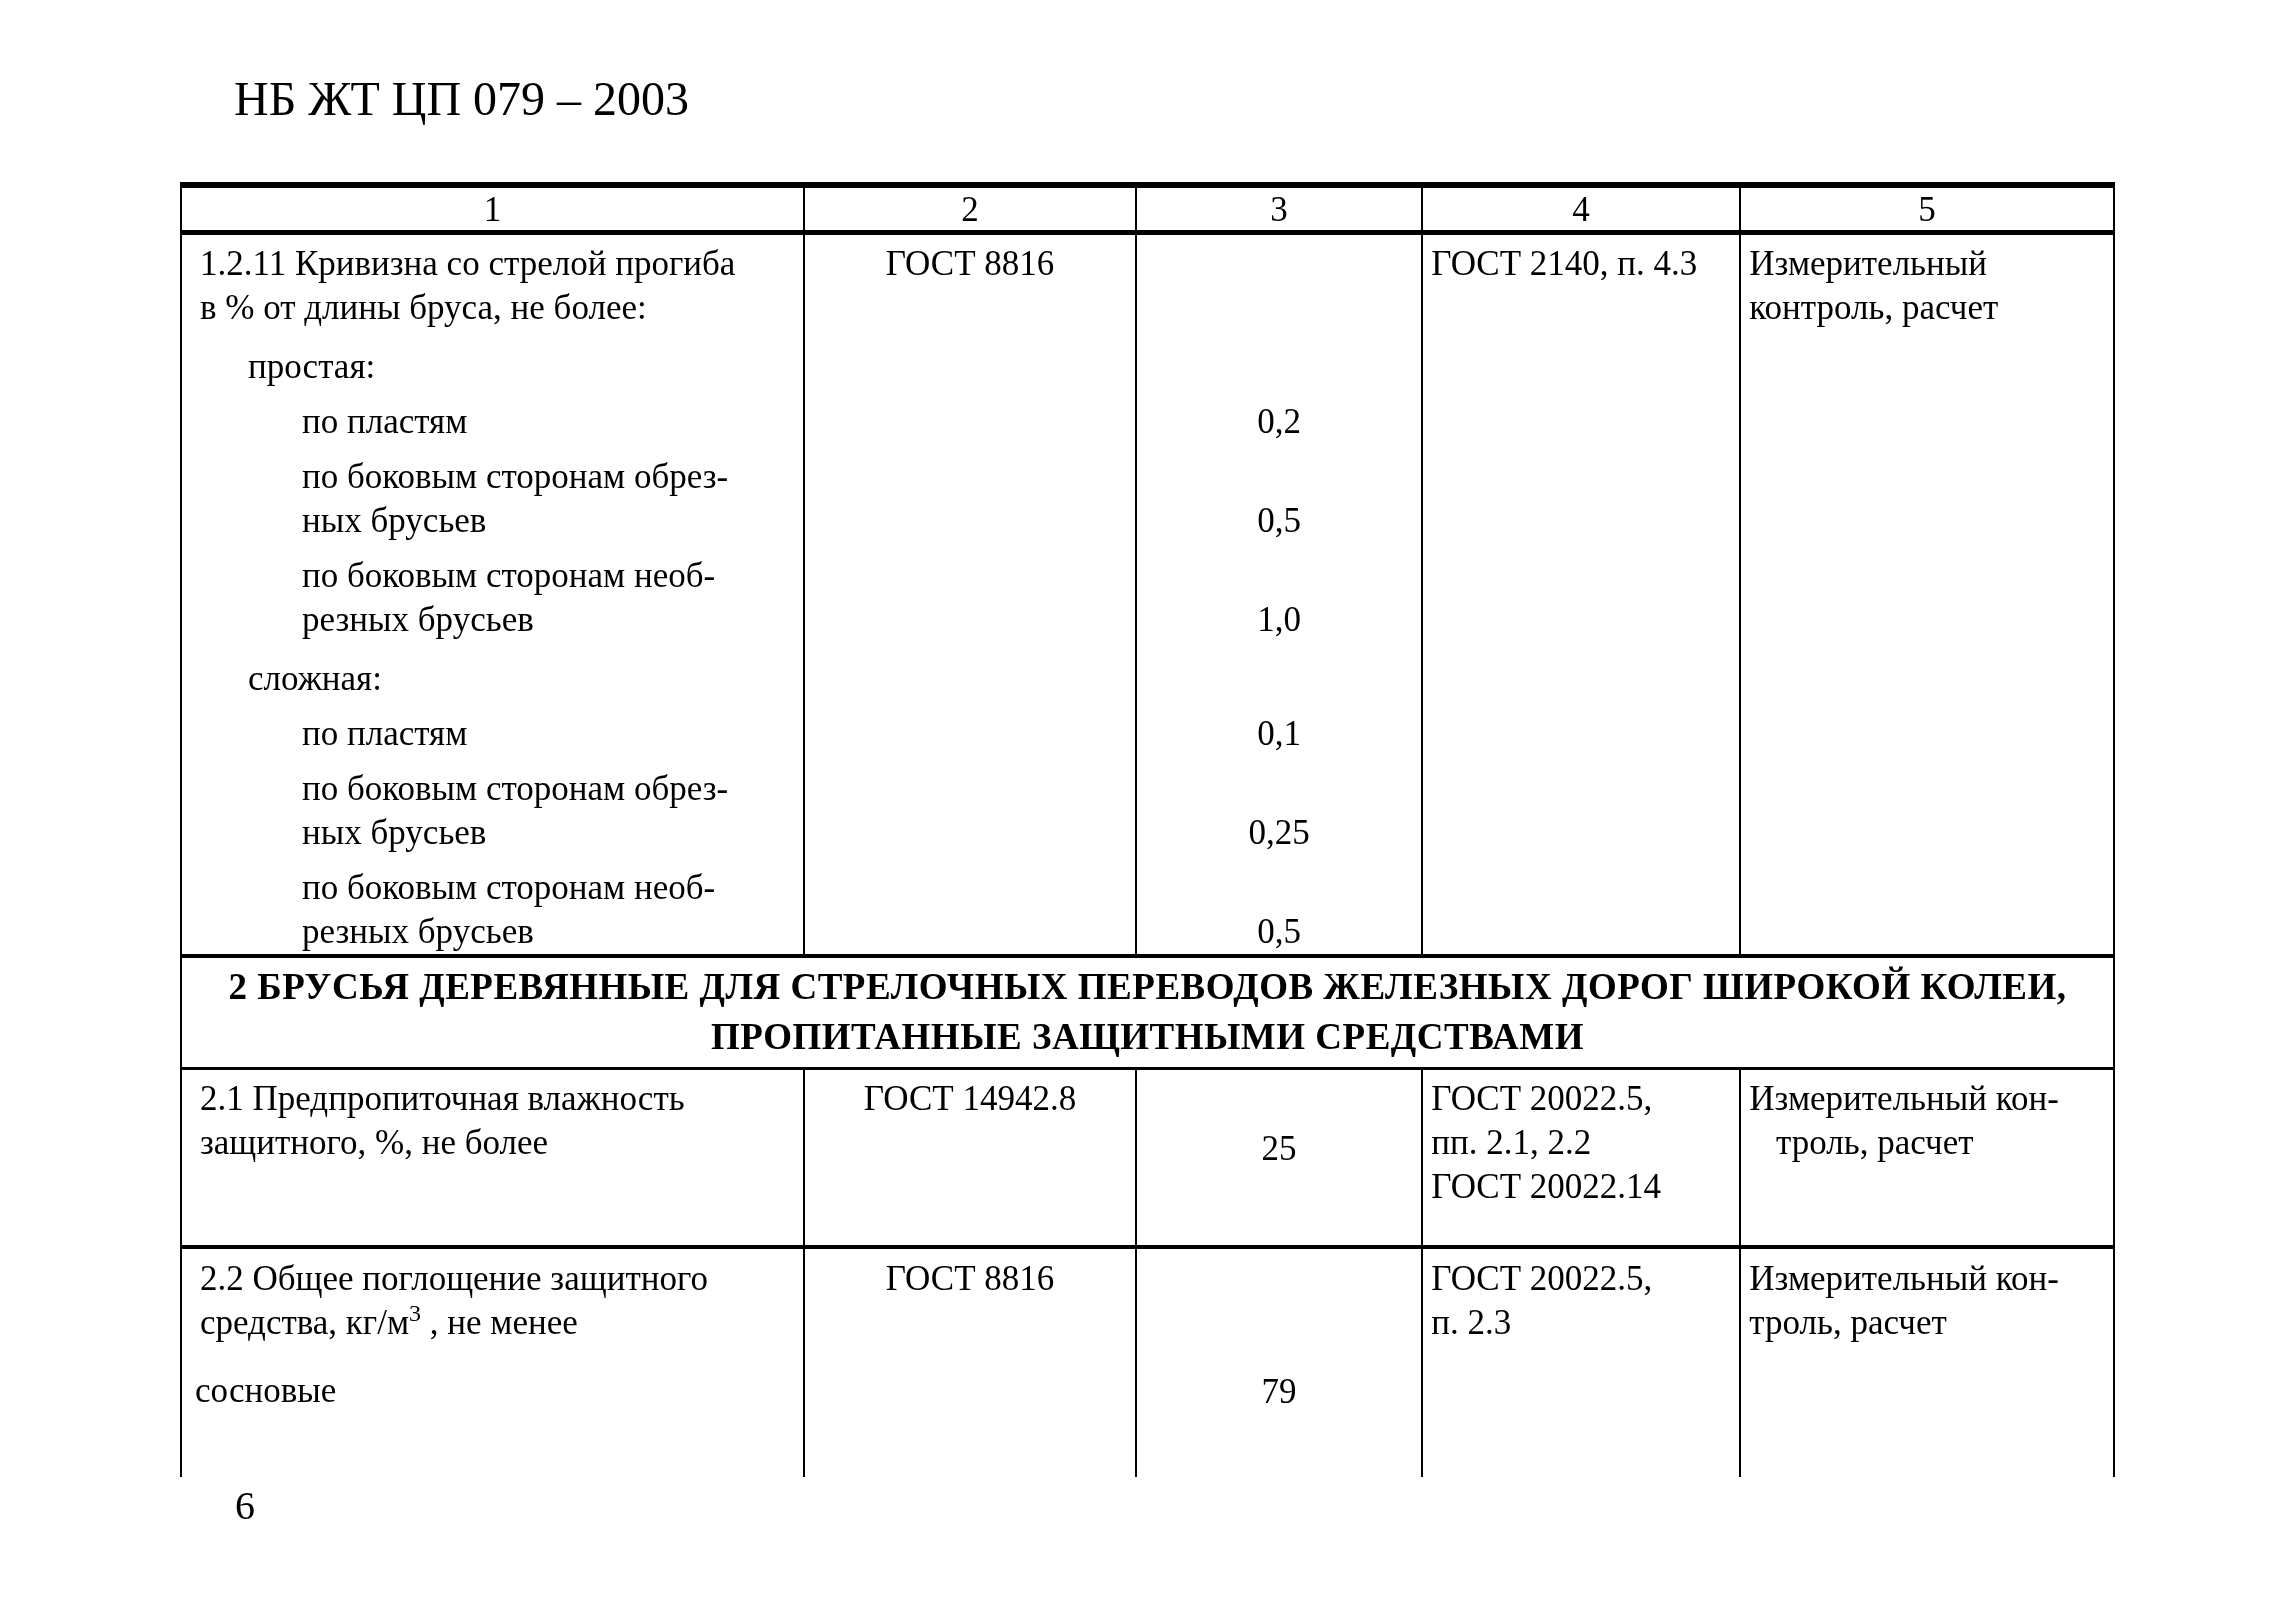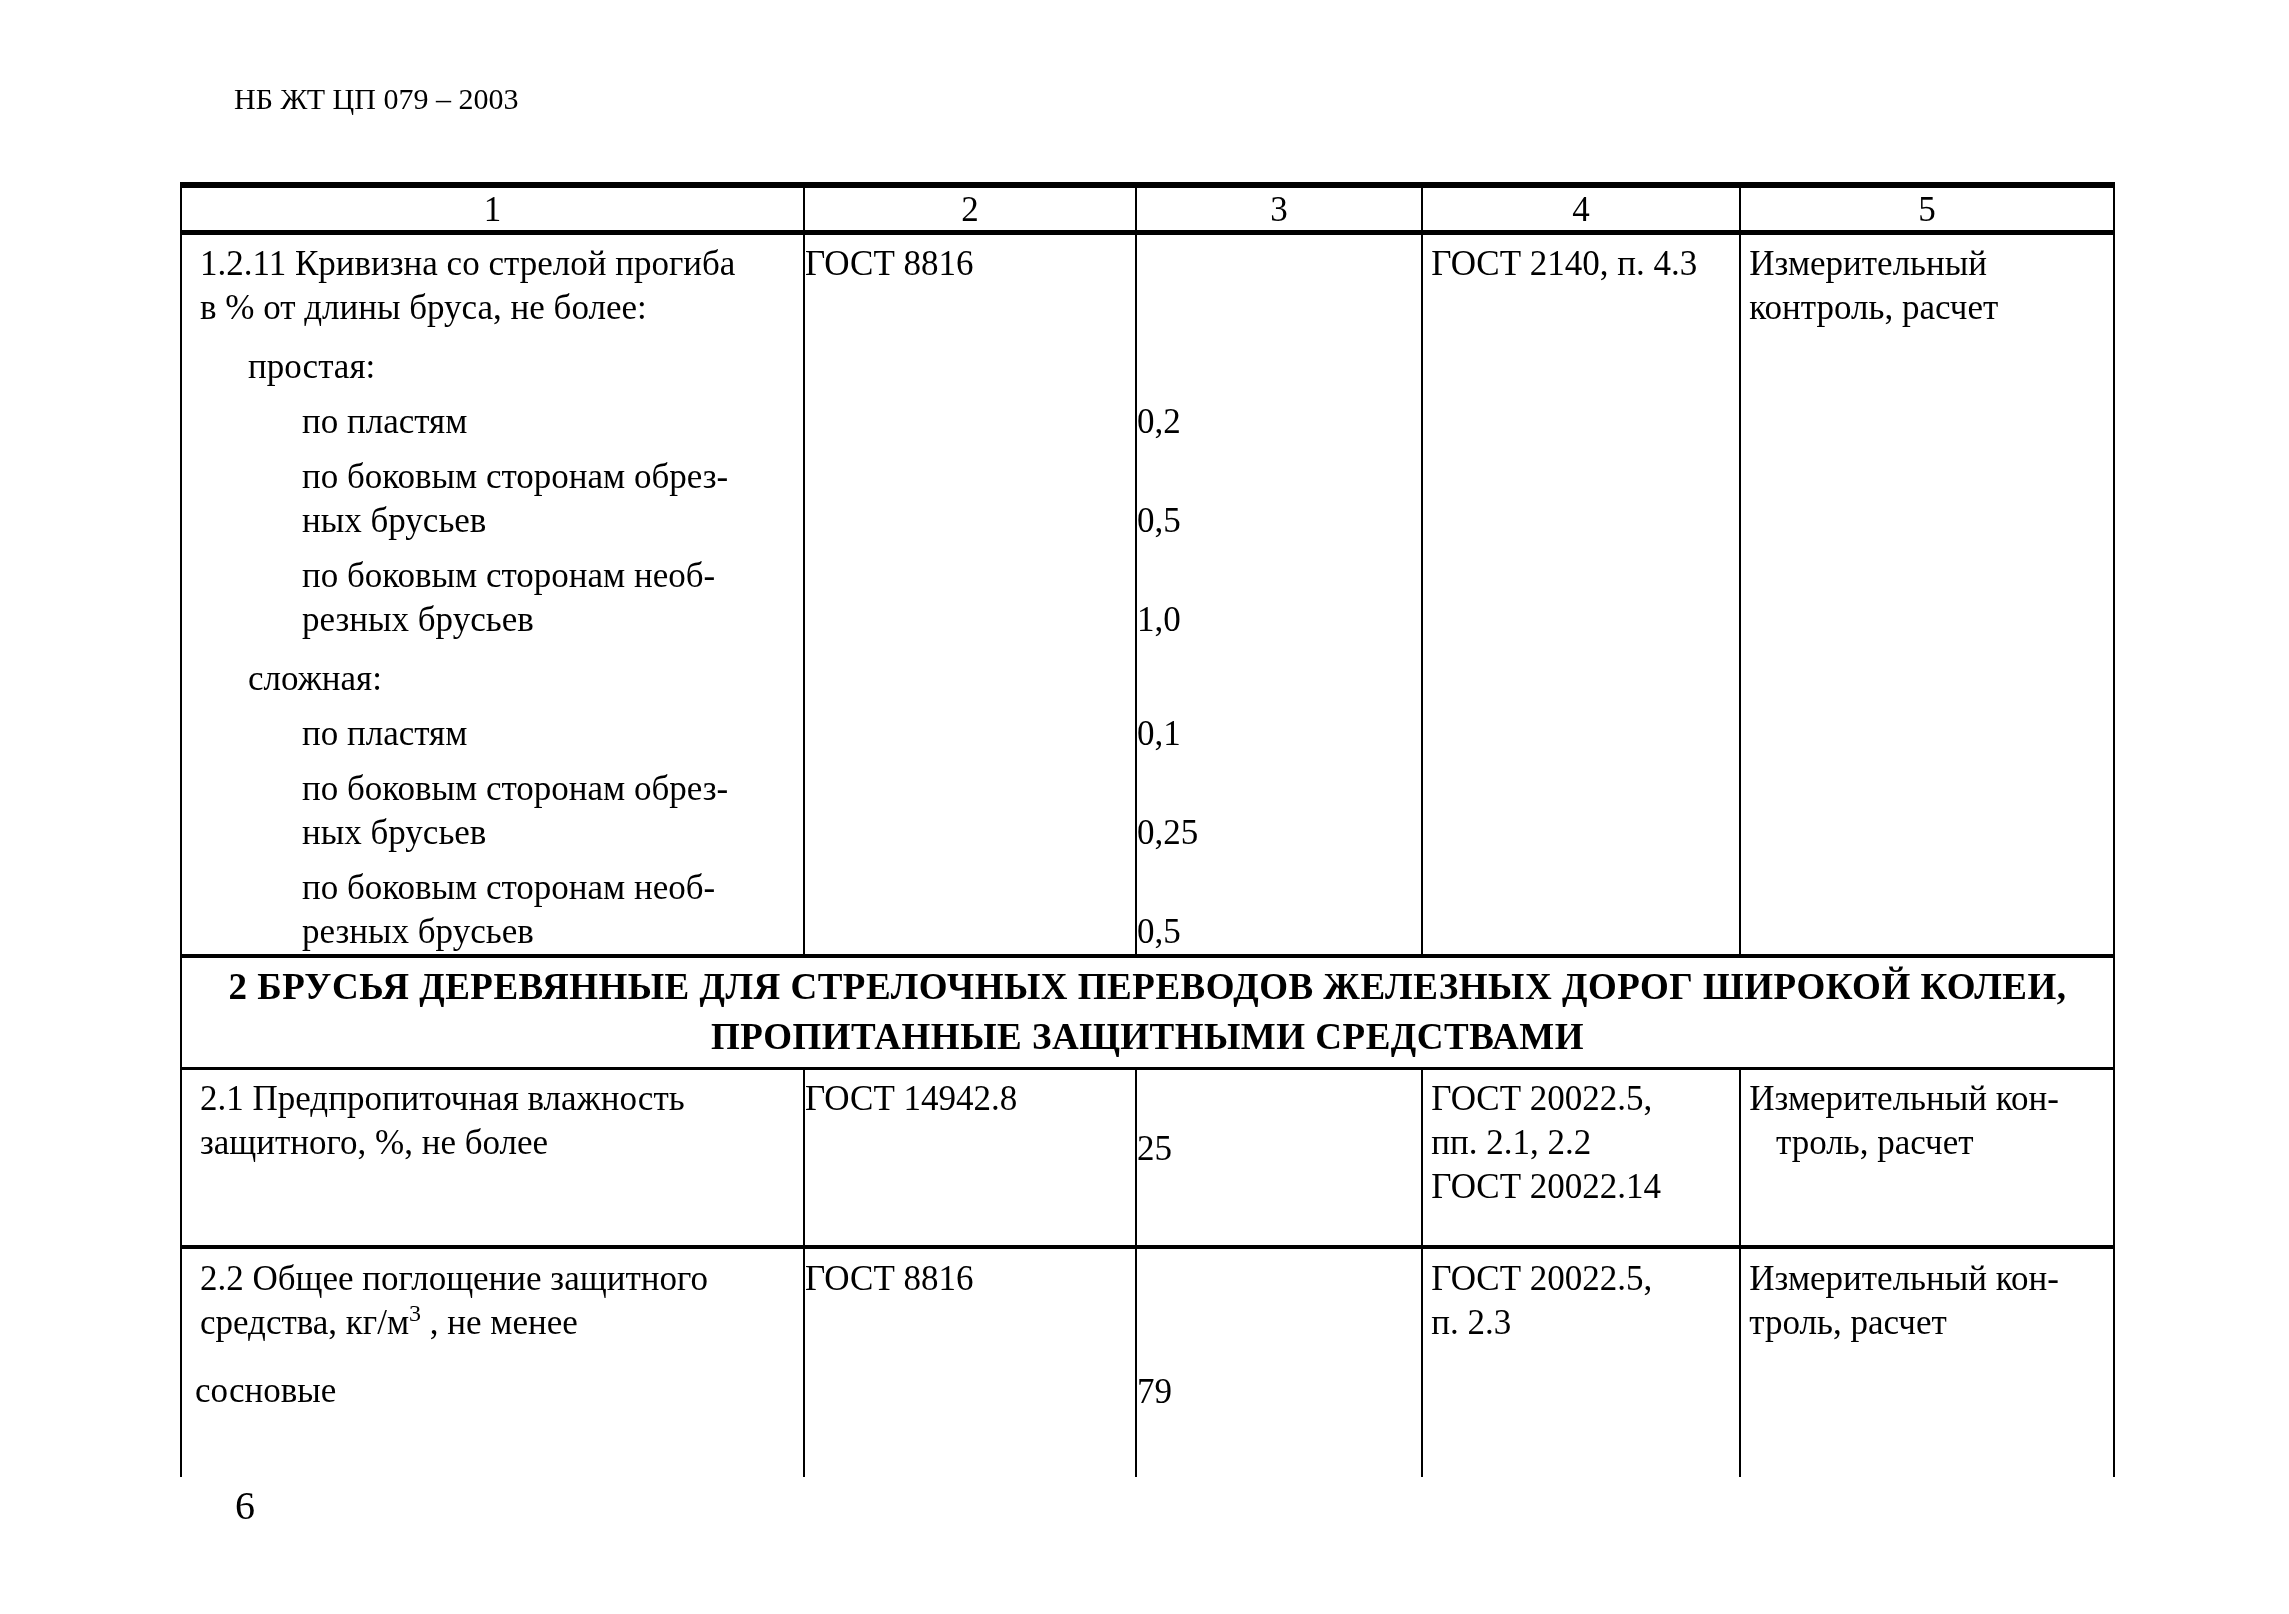--- a/index.html
+++ b/index.html
@@ -15,21 +15,21 @@
     position: relative;
     width: 2290px;
     height: 1614px;
     background: #ffffff;
     overflow: hidden;
   }
   .doc-header {
     position: absolute;
     left: 234px;
     top: 72px;
-    font-size: 30px;
+    font-size: 48px;
     line-height: 54px;
     white-space: nowrap;
   }
   .doc-header .underlined span {
     display: inline-block;
     border-bottom: 2.8px solid #000;
     padding-bottom: 3.7px;
   }
   table.doc-table {
     position: absolute;
@@ -74,21 +74,21 @@
   .ln {
     height: 44px;
     line-height: 44px;
     white-space: nowrap;
   }
   .ind0 { padding-left: 18px; }
   .ind1 { padding-left: 66px; }
   .ind2 { padding-left: 120px; }
   .gap-md { margin-top: 11px; }
   .gap-lg { margin-top: 14.8px; }
-  .tcenter { text-align: left; }
+  .tcenter { text-align: center; }
   .pad8 { padding-left: 8.3px; }
   .pad36 { padding-left: 35px; }
   .v25 { margin-top: 50px; }
   .v79 { margin-top: 113px; }
   sup.cube {
     font-size: 24px;
     vertical-align: super;
     line-height: 0;
   }
   .page-num {

